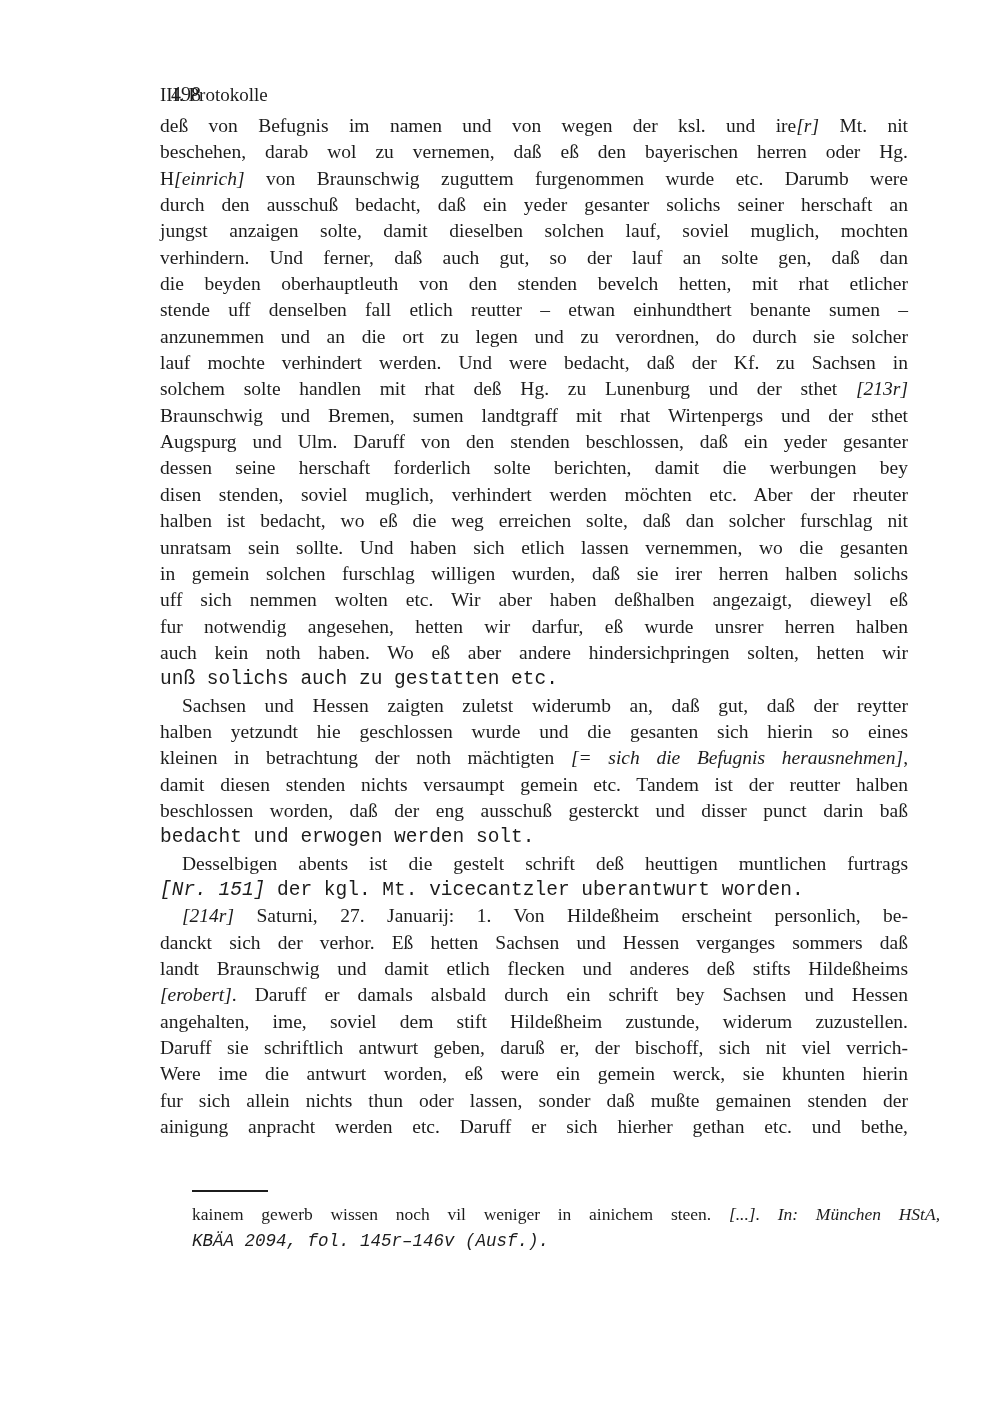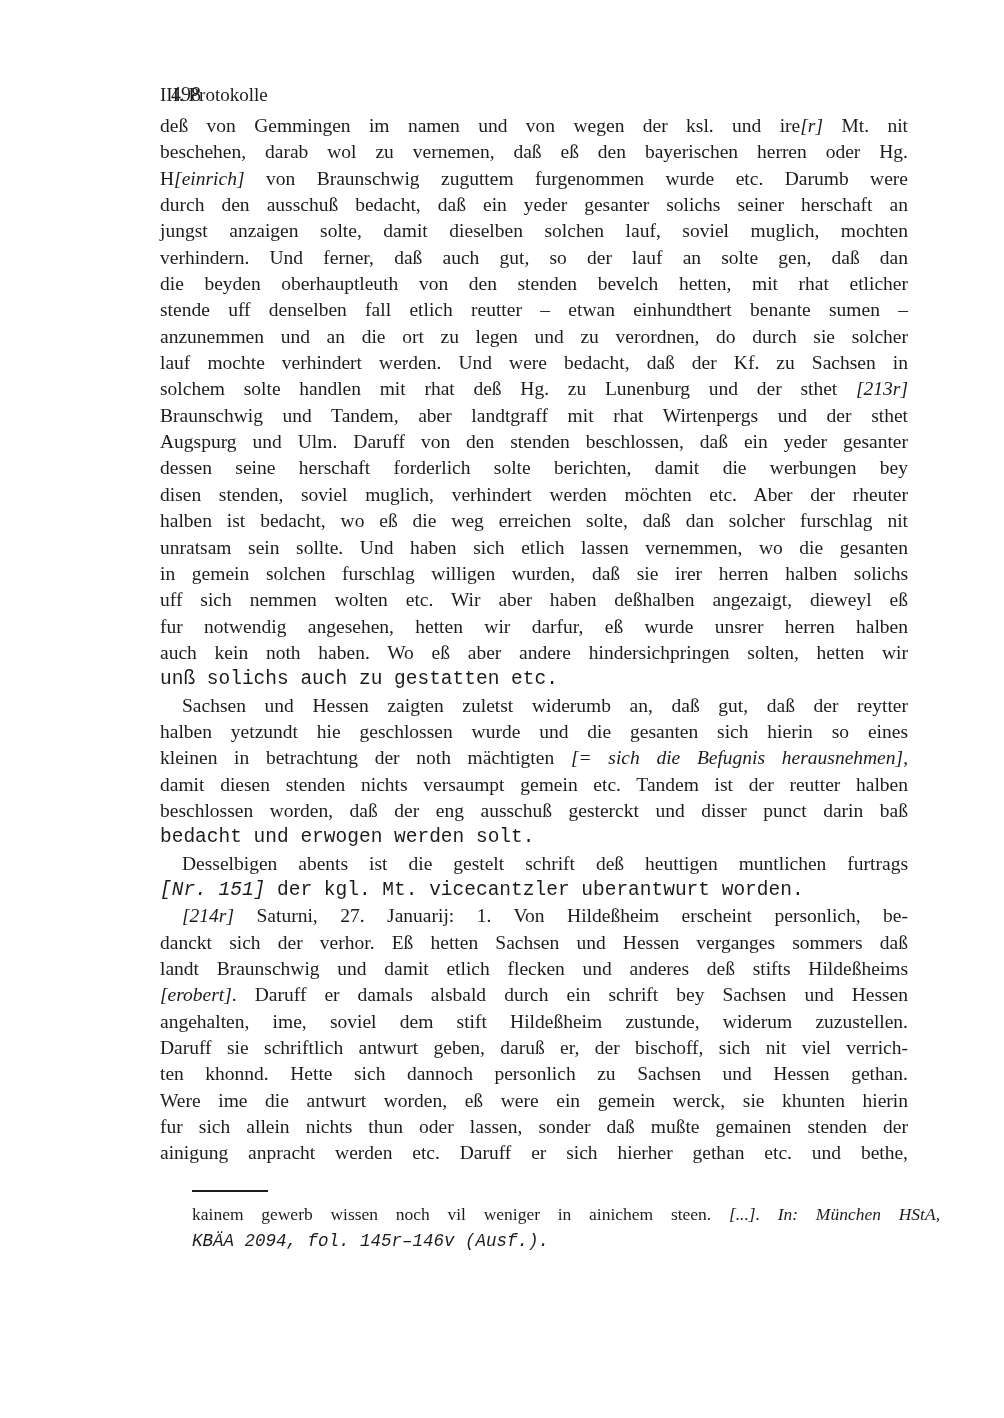--- a/index.html
+++ b/index.html
@@ -85,32 +85,32 @@
 <body>
 
 <div class="page">
 
   <div class="page-header">
     <span class="page-number">498</span>
     <span class="running-title">III. Protokolle</span>
   </div>
 
   <div class="body-text">
-      <div class="line"><span>deß von Gemmingen im namen und von wegen der ksl. und ire</span><span class="it">[r]</span><span> Mt. nit</span></div>
+      <div class="line"><span>deß von Befugnis im namen und von wegen der ksl. und ire</span><span class="it">[r]</span><span> Mt. nit</span></div>
       <div class="line"><span>beschehen, darab wol zu vernemen, daß eß den bayerischen herren oder Hg.</span></div>
       <div class="line"><span>H</span><span class="it">[einrich]</span><span> von Braunschwig zuguttem furgenommen wurde etc. Darumb were</span></div>
       <div class="line"><span>durch den ausschuß bedacht, daß ein yeder gesanter solichs seiner herschaft an</span></div>
       <div class="line"><span>jungst anzaigen solte, damit dieselben solchen lauf, soviel muglich, mochten</span></div>
       <div class="line"><span>verhindern. Und ferner, daß auch gut, so der lauf an solte gen, daß dan</span></div>
       <div class="line"><span>die beyden oberhauptleuth von den stenden bevelch hetten, mit rhat etlicher</span></div>
       <div class="line"><span>stende uff denselben fall etlich reutter – etwan einhundthert benante sumen –</span></div>
       <div class="line"><span>anzunemmen und an die ort zu legen und zu verordnen, do durch sie solcher</span></div>
       <div class="line"><span>lauf mochte verhindert werden. Und were bedacht, daß der Kf. zu Sachsen in</span></div>
       <div class="line"><span>solchem solte handlen mit rhat deß Hg. zu Lunenburg und der sthet </span><span class="it">[213r]</span></div>
-      <div class="line"><span>Braunschwig und Tandem, aber landtgraff mit rhat Wirtenpergs und der sthet</span></div>
+      <div class="line"><span>Braunschwig und Bremen, sumen landtgraff mit rhat Wirtenpergs und der sthet</span></div>
       <div class="line"><span>Augspurg und Ulm. Daruff von den stenden beschlossen, daß ein yeder gesanter</span></div>
       <div class="line"><span>dessen seine herschaft forderlich solte berichten, damit die werbungen bey</span></div>
       <div class="line"><span>disen stenden, soviel muglich, verhindert werden möchten etc. Aber der rheuter</span></div>
       <div class="line"><span>halben ist bedacht, wo eß die weg erreichen solte, daß dan solcher furschlag nit</span></div>
       <div class="line"><span>unratsam sein sollte. Und haben sich etlich lassen vernemmen, wo die gesanten</span></div>
       <div class="line"><span>in gemein solchen furschlag willigen wurden, daß sie irer herren halben solichs</span></div>
       <div class="line"><span>uff sich nemmen wolten etc. Wir aber haben deßhalben angezaigt, dieweyl eß</span></div>
       <div class="line"><span>fur notwendig angesehen, hetten wir darfur, eß wurde unsrer herren halben</span></div>
       <div class="line"><span>auch kein noth haben. Wo eß aber andere hindersichpringen solten, hetten wir</span></div>
       <div class="line no-just"><span>unß solichs auch zu gestatten etc.</span></div>
@@ -121,21 +121,20 @@
       <div class="line"><span>beschlossen worden, daß der eng ausschuß gesterckt und disser punct darin baß</span></div>
       <div class="line no-just"><span>bedacht und erwogen werden solt.</span></div>
       <div class="line indent"><span>Desselbigen abents ist die gestelt schrift deß heuttigen muntlichen furtrags</span></div>
       <div class="line no-just"><span class="it">[Nr. 151]</span><span> der kgl. Mt. vicecantzler uberantwurt worden.</span></div>
       <div class="line indent"><span class="it">[214r]</span><span> Saturni, 27. Januarij: 1. Von Hildeßheim erscheint personlich, be-</span></div>
       <div class="line"><span>danckt sich der verhor. Eß hetten Sachsen und Hessen verganges sommers daß</span></div>
       <div class="line"><span>landt Braunschwig und damit etlich flecken und anderes deß stifts Hildeßheims</span></div>
       <div class="line"><span class="it">[erobert]</span><span>. Daruff er damals alsbald durch ein schrift bey Sachsen und Hessen</span></div>
       <div class="line"><span>angehalten, ime, soviel dem stift Hildeßheim zustunde, widerum zuzustellen.</span></div>
       <div class="line"><span>Daruff sie schriftlich antwurt geben, daruß er, der bischoff, sich nit viel verrich-</span></div>
-      <div class="line"><span>ten khonnd. Hette sich dannoch personlich zu Sachsen und Hessen gethan.</span></div>
       <div class="line"><span>Were ime die antwurt worden, eß were ein gemein werck, sie khunten hierin</span></div>
       <div class="line"><span>fur sich allein nichts thun oder lassen, sonder daß mußte gemainen stenden der</span></div>
       <div class="line"><span>ainigung anpracht werden etc. Daruff er sich hierher gethan etc. und bethe,</span></div>
     </div>
 
   <div class="footnote">
     <div class="footnote-rule"></div>
     <div>
         <div class="line"><span>kainem gewerb wissen noch vil weniger in ainichem steen. </span><span class="it">[...]. In: München HStA,</span></div>
         <div class="line no-just"><span class="it">KBÄA 2094, fol. 145r–146v (Ausf.).</span></div>

